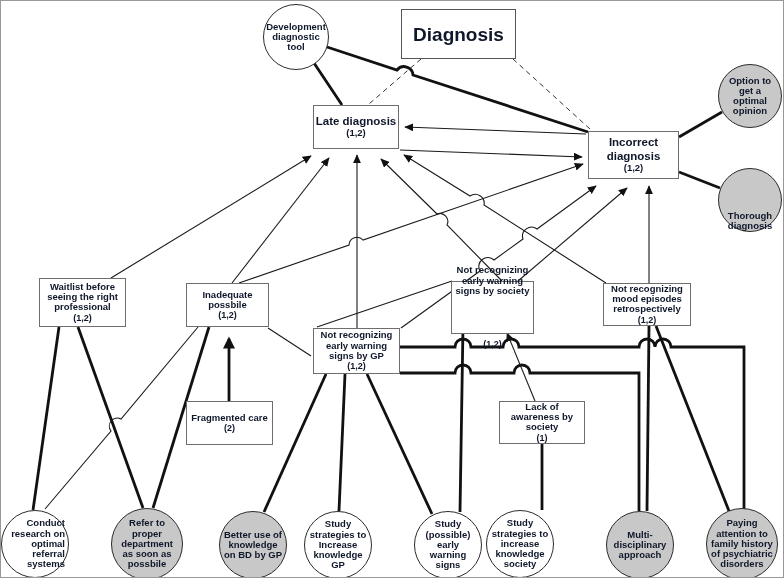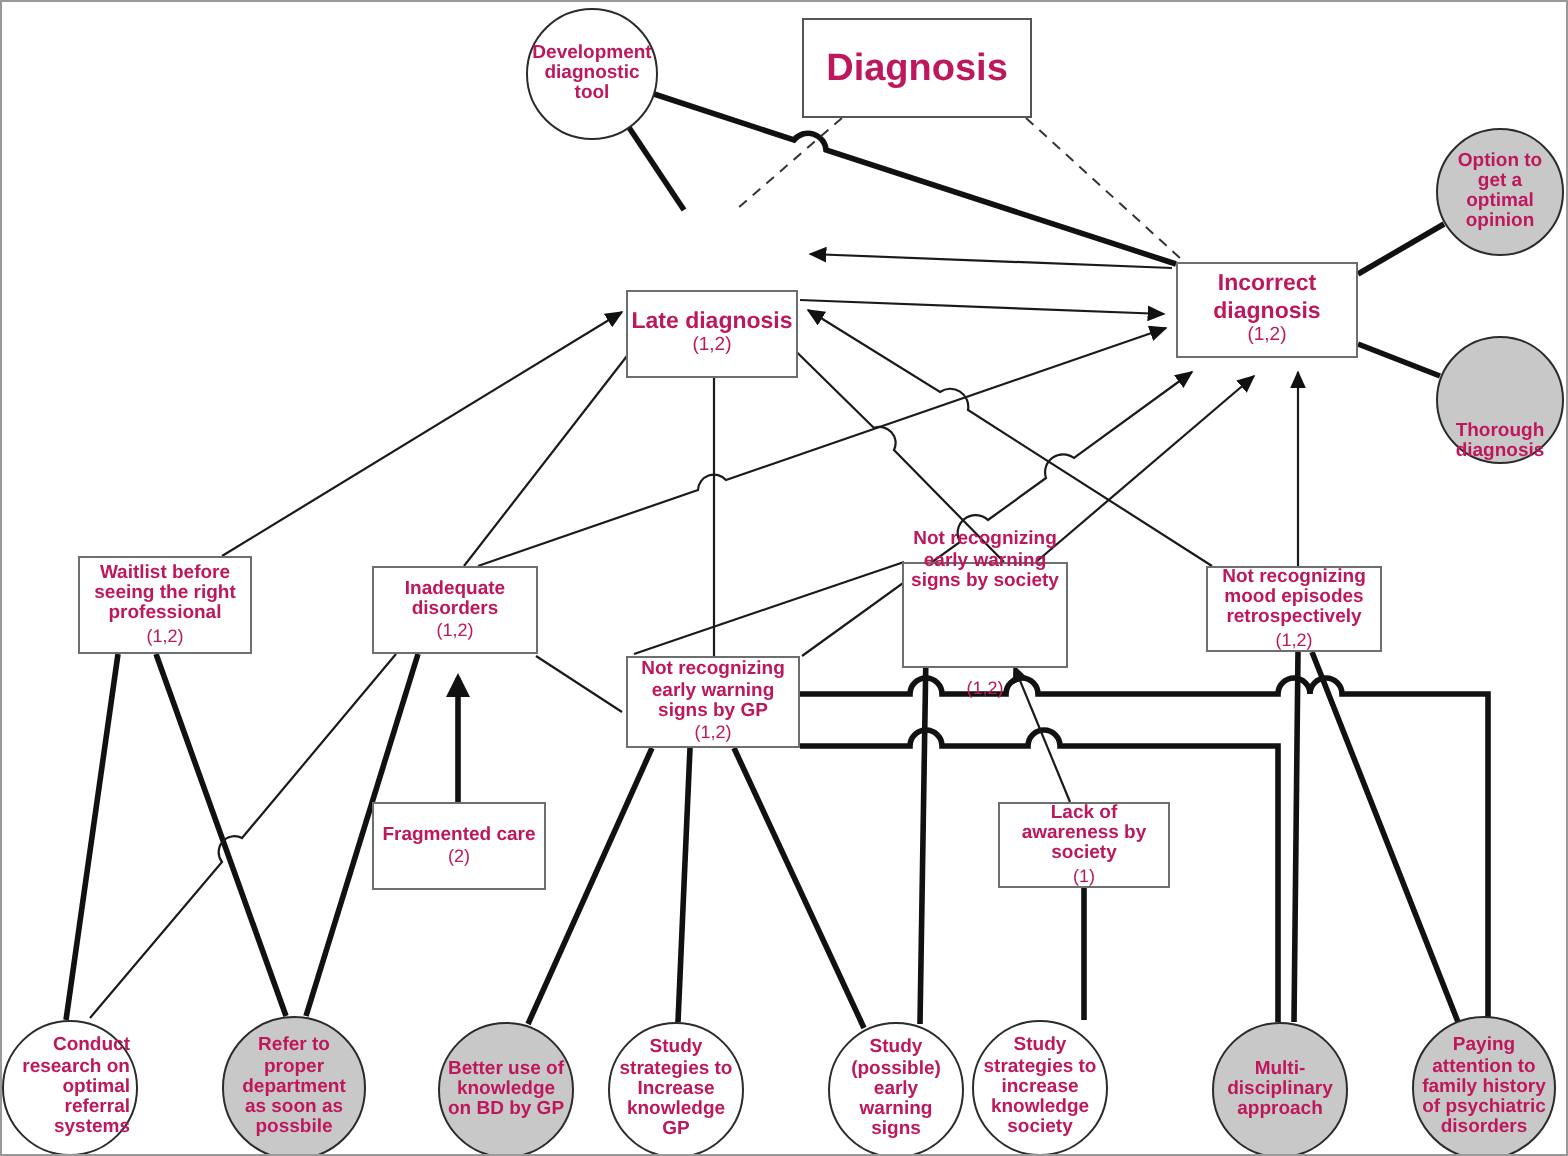--- a/index.html
+++ b/index.html
@@ -8,27 +8,27 @@
     font-family:"Liberation Sans","DejaVu Sans",sans-serif;
     overflow:hidden;box-sizing:border-box;border:1px solid #999;
   }
   #edges{position:absolute;left:0;top:0;z-index:1;}
   .thin{stroke:#1a1a1a;stroke-width:1.1;fill:none;}
   .thick{stroke:#111;stroke-width:2.8;fill:none;}
   .dash{stroke:#333;stroke-width:1;stroke-dasharray:5 4;fill:none;}
   .node{
     position:absolute;z-index:2;display:flex;flex-direction:column;
     align-items:center;justify-content:center;text-align:center;
-    color:#be185d;box-sizing:border-box;
+    color:#0f172a;box-sizing:border-box;
   }
   .box{background:#fff;border:1px solid #6e6e6e;}
   .circle{background:#fff;border:1.6px solid #2b2b2b;border-radius:50%;}
   .gray{background:#c8c8c8;}
   .lbl{font-weight:bold;font-size:9.5px;line-height:1.08;}
-  .sub{font-weight:normal;font-size:9px;line-height:1.15;}
+  .sub{font-weight:bold;font-size:9px;line-height:1.15;}
   .big .lbl{font-size:11.5px;line-height:1.15;}
   .big .sub{font-size:9.5px;}
   .title-box{background:#fff;border:1px solid #555;}
   .title-box .lbl{font-size:19px;line-height:1;}
   .circle .lbl{padding:0 3px;}
 </style>
 </head>
 <body>
 
 <div id="stage">
@@ -82,21 +82,21 @@
   </svg>
 
   <div class="node title-box" style="left:400px;top:8px;width:115px;height:50px;">
     <div class="lbl">Diagnosis</div>
   </div>
 
   <div class="node circle" style="left:262px;top:3px;width:66px;height:66px;">
     <div class="lbl">Development diagnostic tool</div>
   </div>
 
-  <div class="node box big" style="left:312px;top:104px;width:86px;height:44px;margin-top:40px;">
+  <div class="node box big" style="left:312px;top:104px;width:86px;height:44px;">
     <div class="lbl">Late diagnosis</div>
     <div class="sub">(1,2)</div>
   </div>
 
   <div class="node box big" style="left:587px;top:130px;width:91px;height:48px;">
     <div class="lbl">Incorrect diagnosis</div>
     <div class="sub">(1,2)</div>
   </div>
 
   <div class="node circle gray" style="left:717px;top:63px;width:64px;height:64px;">
@@ -106,21 +106,21 @@
   <div class="node circle gray" style="left:717px;top:167px;width:64px;height:64px;justify-content:flex-end;">
     <div class="lbl">Thorough diagnosis</div>
   </div>
 
   <div class="node box" style="left:38px;top:277px;width:87px;height:49px;">
     <div class="lbl">Waitlist before seeing the right professional</div>
     <div class="sub">(1,2)</div>
   </div>
 
   <div class="node box" style="left:185px;top:282px;width:83px;height:44px;">
-    <div class="lbl">Inadequate disorders</div>
+    <div class="lbl">Inadequate possbile</div>
     <div class="sub">(1,2)</div>
   </div>
 
   <div class="node box" style="left:450px;top:280px;width:83px;height:53px;gap:43px;">
     <div class="lbl">Not recognizing early warning signs by society</div>
     <div class="sub">(1,2)</div>
   </div>
 
   <div class="node box" style="left:602px;top:282px;width:88px;height:43px;">
     <div class="lbl">Not recognizing mood episodes retrospectively</div>

